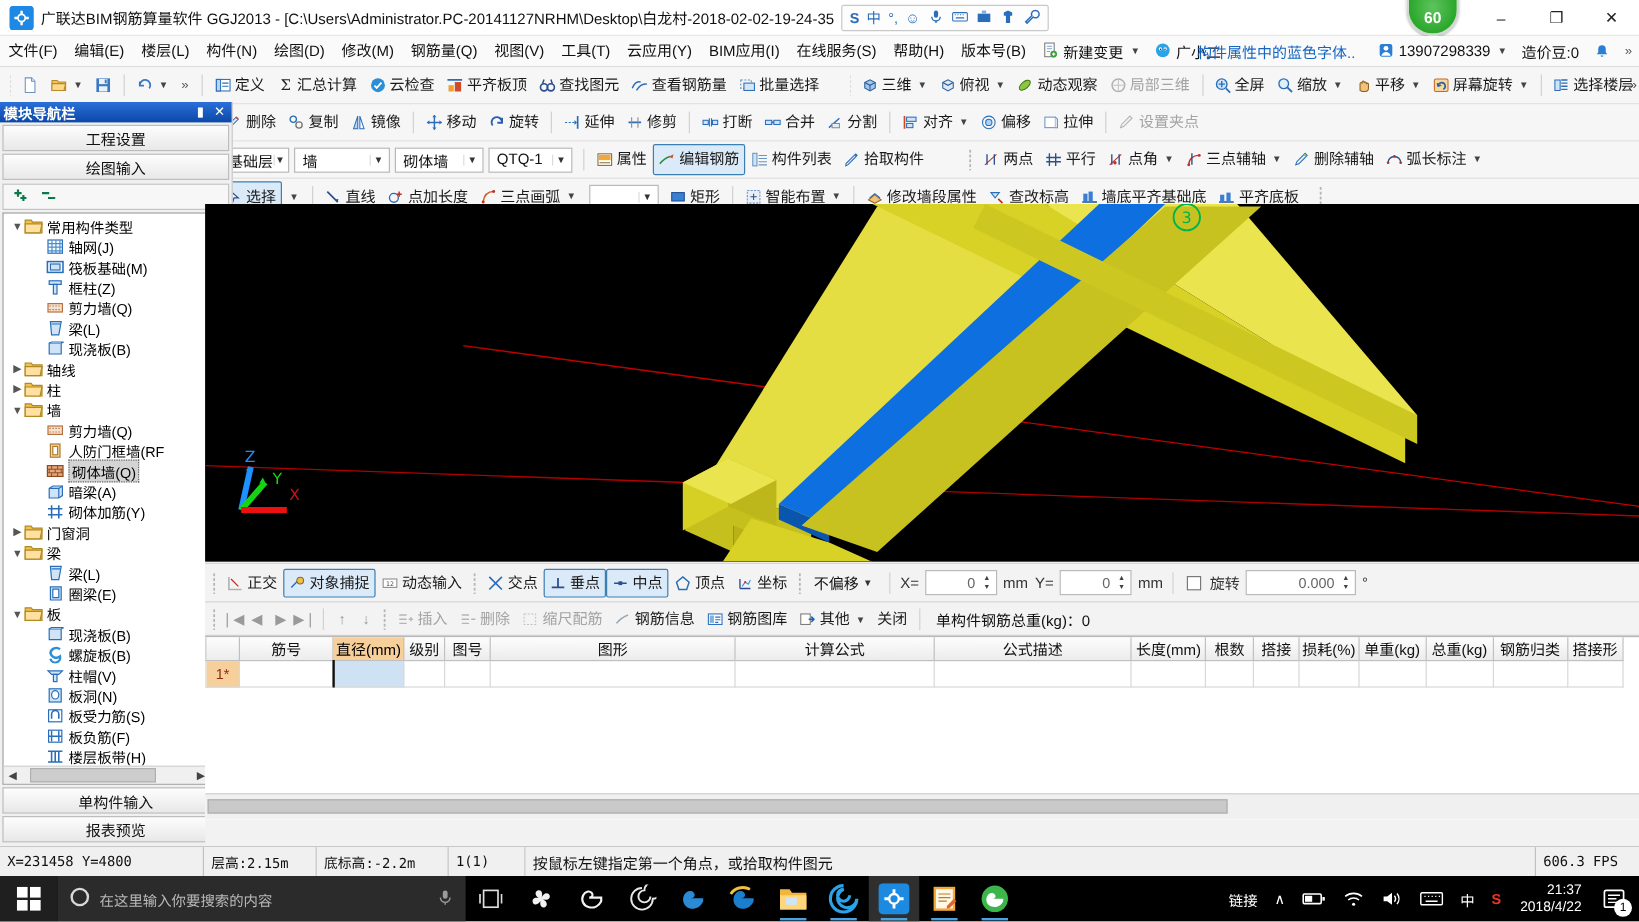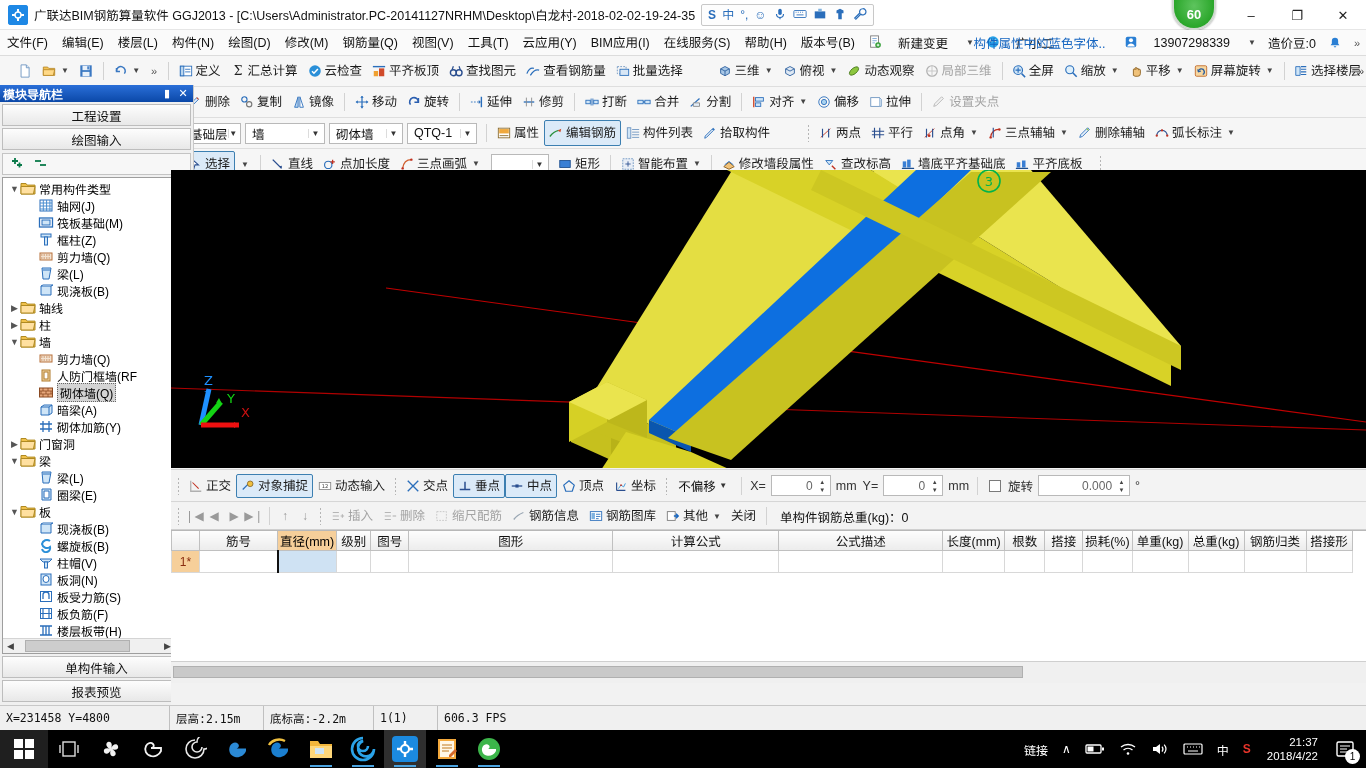--- a/index.html
+++ b/index.html
@@ -41,21 +41,21 @@
     color: #fff; font-size: 13px; font-weight: bold; text-align: center; line-height: 42px;
     box-shadow: 0 1px 2px rgba(0,0,0,.3);
   }
 
   
   .menubar {
     height: 26px; background: #fafafa; display: flex; align-items: center;
     border-bottom: 1px solid #dcdcdc; font-size: 12.5px; color: #111; position: relative;
   }
   .menubar .mi { padding: 0 7px; line-height: 24px; white-space: nowrap; cursor: default; }
-  .menu-chip { display: flex; align-items: center; gap: 16px; padding: 0 6px; white-space: nowrap; }
+  .menu-chip { display: flex; align-items: center; gap: 4px; padding: 0 6px; white-space: nowrap; }
   .menu-right { position: absolute; right: 0; display: flex; align-items: center; height: 26px; }
   .promo { color: #1565c0; padding: 0 12px; white-space: nowrap; }
   .chev { font-size: 11px; color: #555; padding: 0 6px; }
 
   .mini-icon { width: 14px; height: 14px; display: inline-block; vertical-align: -2px; flex: none; }
 
   
   .toolrow {
     height: 31px; background: #f6f6f6; display: flex; align-items: center;
     border-bottom: 1px solid #dedede; padding-left: 4px; position: relative;
@@ -1301,31 +1301,47 @@
         </div>
       </div>
     </div>
   </div>
 
   <div class="statusbar">
     <div class="st-cell" style="width:170px">X=231458  Y=4800</div>
     <div class="st-cell" style="width:94px">层高:2.15m</div>
     <div class="st-cell" style="width:110px">底标高:-2.2m</div>
     <div class="st-cell" style="width:64px">1(1)</div>
+    <div class="st-cell st-grow" style="font-family:'Liberation Sans',sans-serif;font-size:12.5px">按鼠标左键指定第一个角点，或拾取构件图元</div>
     <div class="st-cell" style="width:86px;border-right:none">606.3 FPS</div>
   </div>
 
   <div class="taskbar">
     <div class="startbtn">
       <svg width="20" height="20" viewBox="0 0 20 20">
           <rect x="0" y="0" width="9" height="9" fill="#fff"></rect>
           <rect x="11" y="0" width="9" height="9" fill="#fff"></rect>
           <rect x="0" y="11" width="9" height="9" fill="#fff"></rect>
           <rect x="11" y="11" width="9" height="9" fill="#fff"></rect>
         </svg>
+    </div>
+    <div class="searchbox">
+      <span>
+        <svg width="17" height="17" viewBox="0 0 17 17">
+            <circle cx="8.5" cy="8.5" r="6.8" fill="none" stroke="#d8d8d8" stroke-width="2"></circle>
+          </svg>
+      </span>
+      <span class="txt">在这里输入你要搜索的内容</span>
+      <span>
+        <svg width="14" height="16" viewBox="0 0 14 16">
+            <rect x="5" y="2" width="4" height="7" rx="2" fill="#9a9a9a"></rect>
+            <path d="M3 8a4 4 0 008 0" fill="none" stroke="#9a9a9a" stroke-width="1.2"></path>
+            <path d="M7 12v2" stroke="#9a9a9a" stroke-width="1.2"></path>
+          </svg>
+      </span>
     </div>
     <div class="tb-icon">
       <svg width="20" height="18" viewBox="0 0 20 18">
           <rect x="4" y="2" width="12" height="14" fill="none" stroke="#ddd" stroke-width="1.4"></rect>
           <path d="M1 5v8M19 5v8" stroke="#ddd" stroke-width="1.4"></path>
         </svg>
     </div>
     <div class="tb-icon">
       <svg width="24" height="24" viewBox="0 0 24 24">
           <path d="M12 12c-5-2-8 0-7 3s6 2 7-3zm0 0c2-5 0-8-3-7s-2 6 3 7zm0 0c5 2 8 0 7-3s-6-2-7 3zm0 0c-2 5 0 8 3 7s2-6-3-7z" fill="#f2f2f2"></path>

